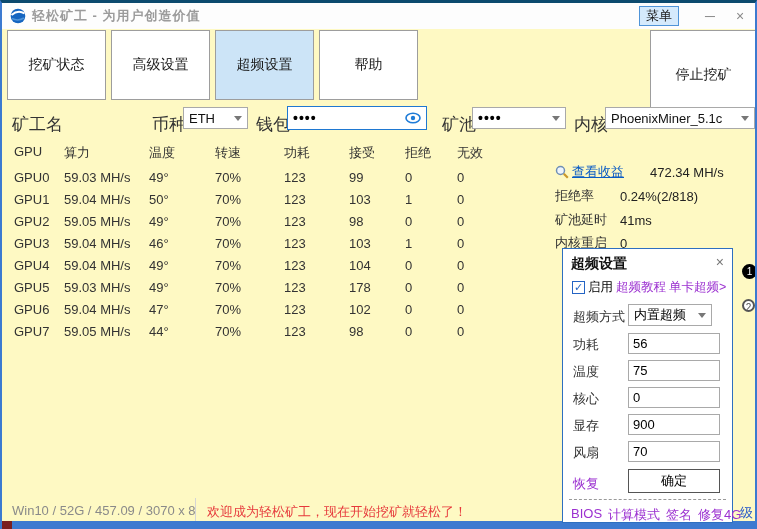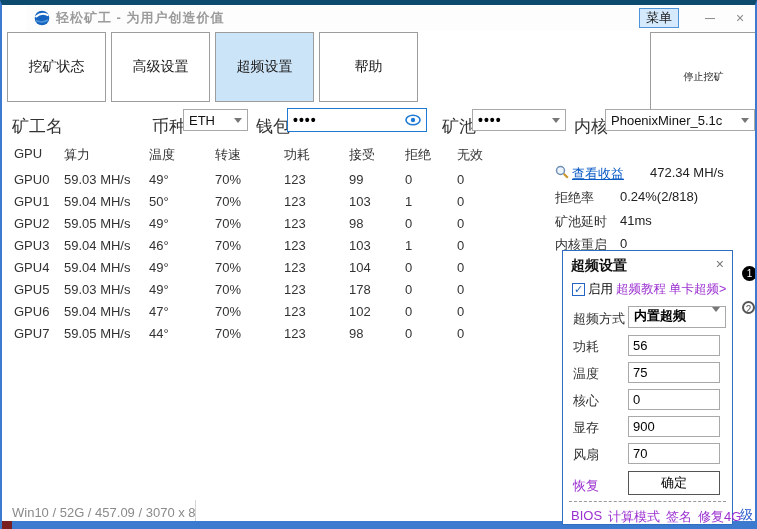--- a/index.html
+++ b/index.html
@@ -1,60 +1,60 @@
 <!DOCTYPE html>
 <html><head>
 <meta charset="utf-8">
 <style>
   html,body { margin:0; padding:0; background:#e9e9e9; }
   * { box-sizing:border-box; }
   .window {
-    position:relative; width:757px; height:529px; background:#ffffff; overflow:hidden;
+    position:relative; width:757px; height:529px; background:#fef9c3; overflow:hidden;
     font-family:"Liberation Sans","DejaVu Sans",sans-serif;
-    border-left:2px solid #3c7ad0; border-right:2px solid #3c7ad0; border-top:5px solid #0c4a6e;padding-left:24px;
+    border-left:2px solid #3c7ad0; border-right:2px solid #3c7ad0; border-top:3px solid #0c4a6e;
   }
   
   .titlebar { height:26px; display:flex; align-items:center; padding-left:8px; background:#fdfdfd; }
   .appicon { display:inline-flex; margin-right:6px; }
   .title { font-size:13px; font-weight:bold; color:#9b9b9b; letter-spacing:1px; }
   .win-controls { margin-left:auto; display:flex; align-items:center; }
   .menu-btn { width:40px; height:20px; background:#d5eafc; border:1px solid #4f94d8; font-size:13px; color:#222; padding:0; margin-right:16px; font-family:inherit; }
   .win-min,.win-close { width:30px; text-align:center; color:#8a8a8a; font-size:14px; cursor:default; }
   
   .tabs { position:absolute; left:5px; top:27px; display:flex; gap:5px; }
   .tab { width:99px; height:70px; background:#fff; border:1px solid #9d9d9d; font-size:14px; color:#1a1a1a; font-family:inherit; padding:0; }
   .tab.active { background:#cce4f7; }
-  .stop-btn { position:absolute; left:648px; top:27px; width:107px; height:89px; background:#fff; border:1px solid #9d9d9d; font-size:10px; color:#1a1a1a; font-family:inherit; }
+  .stop-btn { position:absolute; left:648px; top:27px; width:107px; height:89px; background:#fff; border:1px solid #9d9d9d; font-size:14px; color:#1a1a1a; font-family:inherit; }
   
   .flabel { position:absolute; top:110px; font-size:17px; color:#333; }
   .tbox { position:absolute; top:104px; height:22px; border:1px solid #a9a9a9; font-size:13px; padding:0 4px; font-family:inherit; background:#fff; color:#111; }
   .selbox { position:absolute; top:104px; height:22px; border:1px solid #a9a9a9; background:#fff; display:flex; align-items:center; justify-content:space-between; padding:0 5px; font-size:13px; color:#111; cursor:default; }
   .arrow { width:0; height:0; border-left:4px solid transparent; border-right:4px solid transparent; border-top:5px solid #777; }
   .wallet-box { position:absolute; left:285px; top:103px; width:140px; height:24px; border:1px solid #1f78d1; background:#fff; display:flex; align-items:center; justify-content:space-between; padding:0 5px; }
   .dots { font-size:14px; font-weight:bold; color:#000; letter-spacing:1px; }
   
   .thead,.trow { display:grid; grid-template-columns:50px 85px 66px 69px 65px 56px 52px 60px; font-size:13px; }
   .thead { position:absolute; top:141px; left:12px; color:#333; }
   .tbody { position:absolute; top:163px; left:12px; }
   .trow { height:22px; color:#333; align-items:center; }
   
-  .stat-row { position:absolute; left:553px; display:flex; align-items:flex-start; font-size:13px; color:#333; }
+  .stat-row { position:absolute; left:553px; display:flex; align-items:center; font-size:13px; color:#333; }
   .stat-key { width:80px; }
   .stat-key.pad { width:65px; }
   .income-link { color:#0a5bc4; text-decoration:underline; margin-right:2px; }
   .stat-val { color:#222; }
   
   .dialog { position:absolute; left:560px; top:245px; width:171px; height:275px; background:#fff; border:1px solid #2e6fc0; z-index:5; }
   .dlg-title { position:absolute; left:8px; top:6px; font-size:14px; font-weight:bold; color:#111; }
   .dlg-close { position:absolute; right:8px; top:5px; font-size:14px; color:#777; cursor:default; }
   .enable-row { position:absolute; left:9px; top:30px; display:flex; align-items:center; gap:3px; font-size:12.5px; white-space:nowrap; }
   .cbox { width:13px; height:13px; border:1px solid #2464c4; background:#fff; color:#2464c4; font-size:11px; font-weight:bold; line-height:11px; text-align:center; }
   .plink { color:#9b30d0; }
   .dlg-label { position:absolute; left:10px; font-size:13px; color:#333; }
-  .dlg-sel { position:absolute; left:65px; top:55px; width:98px; height:22px; border:1px solid #a9a9a9; background:#fff; display:flex; align-items:flex-start; justify-content:space-between; padding:0 5px; font-size:13px;font-weight:bold; }
+  .dlg-sel { position:absolute; left:65px; top:55px; width:84px; height:22px; border:1px solid #a9a9a9; background:#fff; display:flex; align-items:center; justify-content:space-between; padding:0 5px; font-size:13px; }
   .dlg-input { position:absolute; left:65px; width:92px; height:21px; border:1px solid #a9a9a9; font-size:13px; padding:0 4px; font-family:inherit; }
   .restore { position:absolute; left:10px; top:226px; font-size:13px; color:#9b30d0; }
   .ok-btn { position:absolute; left:65px; top:220px; width:92px; height:24px; background:#fff; border:1px solid #555; font-size:13px; font-family:inherit; }
   .dashes { position:absolute; left:6px; right:6px; top:250px; border-top:1px dashed #999; }
   .dlg-links { position:absolute; left:8px; top:257px; display:flex; gap:6px; font-size:13px; color:#9b30d0; white-space:nowrap; }
   
   .badge1 { position:absolute; left:740px; top:261px; width:15px; height:15px; border-radius:50%; background:#000; color:#fff; font-size:10px; line-height:15px; text-align:center; z-index:6; }
   .badge2 { position:absolute; left:740px; top:296px; width:13px; height:13px; border-radius:50%; border:2px solid #555; color:#555; font-size:10px; line-height:13px; text-align:center; z-index:6; background:#fff; }
   .partial { position:absolute; left:738px; top:501px; font-size:13px; color:#2758c9; z-index:6; }
   
@@ -272,16 +272,17 @@
         <span>修复4G</span>
       </div>
   </div>
 
   <span class="badge1">1</span>
   <span class="badge2">2</span>
   <span class="partial">级</span>
 
   <span class="sys-info">Win10  / 52G / 457.09 / 3070 x 8</span>
   <div class="vsep"></div>
+  <span class="welcome">欢迎成为轻松矿工，现在开始挖矿就轻松了！</span>
 
   <div class="bottom-bar"></div>
   <div class="corner"></div>
 </div>
 
 </body></html>

